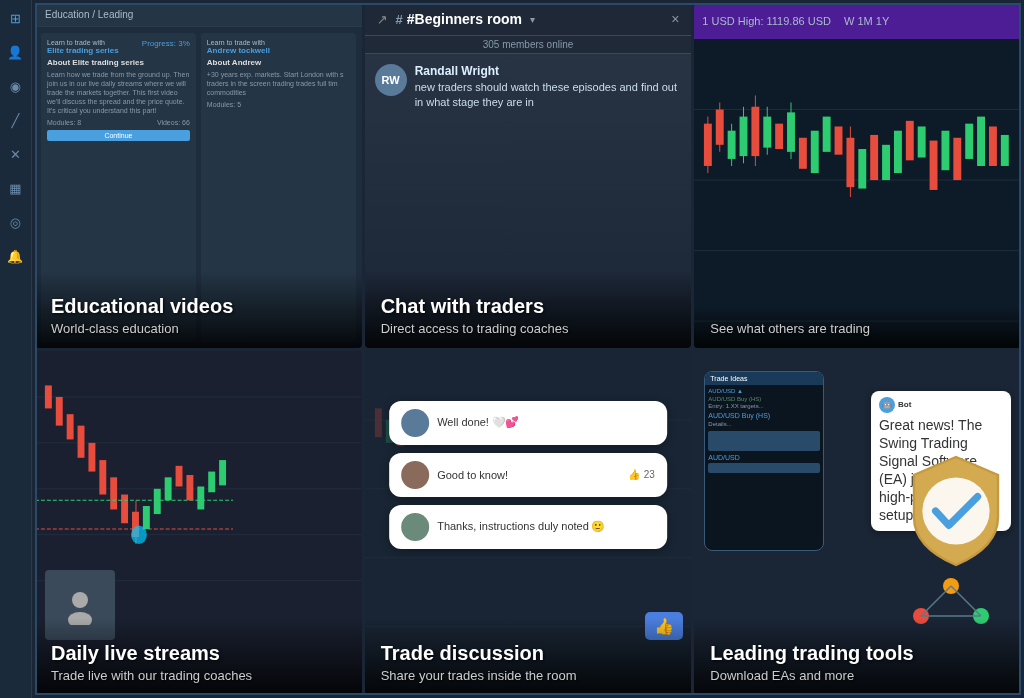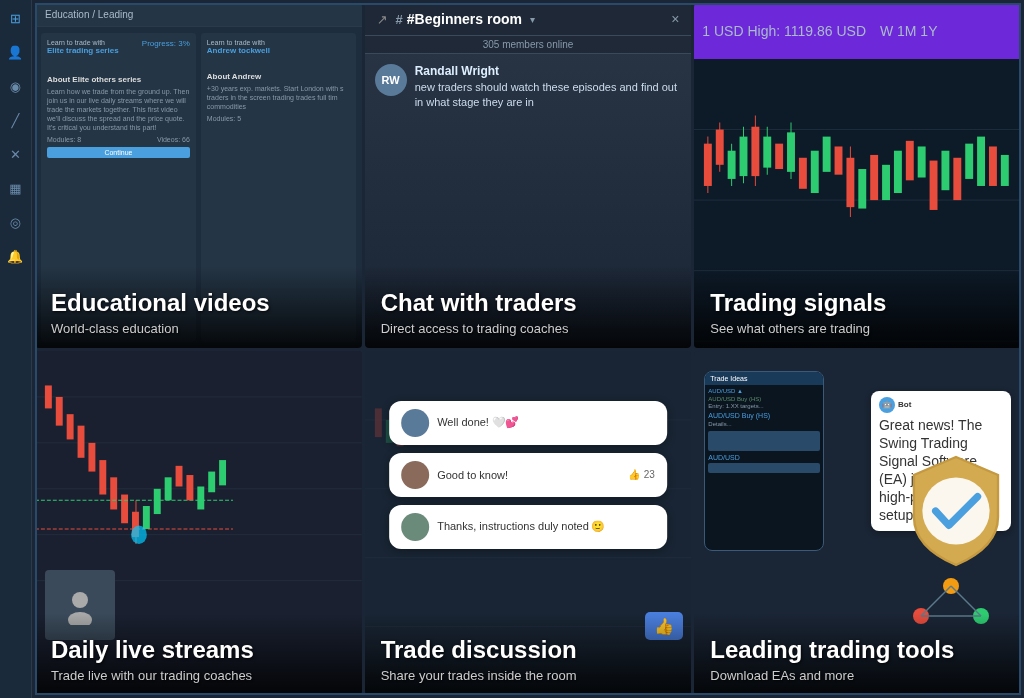--- a/index.html
+++ b/index.html
@@ -71,21 +71,21 @@
       position: absolute;
       bottom: 0;
       left: 0;
       right: 0;
       padding: 12px 16px;
       background: linear-gradient(transparent, rgba(0,0,0,0.85));
     }
 
     .card-title {
       color: #ffffff;
-      font-size: 24px;
+      font-size: 20px;
       font-weight: 700;
       line-height: 1.2;
       text-shadow: 1px 1px 3px rgba(0,0,0,0.8);
       margin-top: 11px;
     }
 
     .card-subtitle {
       color: #cccccc;
       font-size: 13px;
       margin-top: 3px;
@@ -121,21 +121,21 @@
       border-radius: 3px;
       padding: 6px;
       flex: 1;
       font-size: 8px;
       color: #aabbcc;
     }
     .edu-course-title {
       color: #4a9fdf;
       font-size: 8px;
       font-weight: bold;
-      margin-bottom: 17px;
+      margin-bottom: 0;
     }
     .edu-progress {
       color: #4a9fdf;
       font-size: 8px;
       float: right;
     }
     .edu-course-subtitle {
       font-size: 8px;
       font-weight: bold;
       color: #ddd;
@@ -249,24 +249,24 @@
     .card-signals {
       background: #0a1a2a;
     }
     .signals-inner {
       width: 100%;
       height: 100%;
       background: #0d1a28;
       position: relative;
     }
     .signals-chart-header {
-      padding: 20px 8px;
+      padding: 12px 8px;
       color: #aabbcc;
-      font-size: 14px;
-      background: #6d28d9;
+      font-size: 11px;
+      background: #4c1d95;
     }
     .signals-chart-area {
       width: 100%;
       height: calc(100% - 20px);
       position: relative;
     }
     .candlestick-chart {
       width: 100%;
       height: 100%;
     }
@@ -442,21 +442,21 @@
         <div class="edu-header">Education / Leading</div>
         <div class="edu-content">
           <div class="edu-course-card">
             <div style="display:flex;justify-content:space-between;">
               <div>
                 <div style="font-size:7px;color:#aabbcc;">Learn to trade with</div>
                 <div class="edu-course-title">Elite trading series</div>
               </div>
               <div class="edu-progress">Progress: 3%</div>
             </div>
-            <div class="edu-course-subtitle">About Elite others series</div>
+            <div class="edu-course-subtitle">About Elite trading series</div>
             <div style="font-size:7px;color:#8899aa;line-height:1.3;">Learn how we trade from the ground up. Then join us in our live daily streams where we will trade the markets together. This first video we'll discuss the spread and the price quote. It's critical you understand this part!</div>
             <div class="edu-meta">
               <span>Modules: 8</span>
               <span>Videos: 66</span>
             </div>
             <div class="edu-btn">Continue</div>
           </div>
           <div class="edu-course-card">
             <div>
               <div style="font-size:7px;color:#aabbcc;">Learn to trade with</div>
@@ -549,21 +549,20 @@
             <rect x="250" y="65" width="8" height="28" fill="#2ecc71"></rect>
             <rect x="262" y="70" width="8" height="30" fill="#e74c3c"></rect>
             <rect x="274" y="60" width="8" height="25" fill="#2ecc71"></rect>
             <rect x="286" y="55" width="8" height="35" fill="#2ecc71"></rect>
             <rect x="298" y="62" width="8" height="28" fill="#e74c3c"></rect>
             <rect x="310" y="68" width="8" height="22" fill="#2ecc71"></rect>
           </svg>
         </div>
       </div>
       <div class="card-overlay">
-        <div class="card-title">Trading signals</div>
         <div class="card-subtitle">See what others are trading</div>
       </div>
     </div>
 
     <div class="card card-live">
       <div class="card-bg live-inner">
         
         <svg width="100%" height="100%" viewBox="0 0 330 300" preserveAspectRatio="none">
 
           <text x="0" y="20" font-size="7" fill="#5a7a8a">144,515</text>

